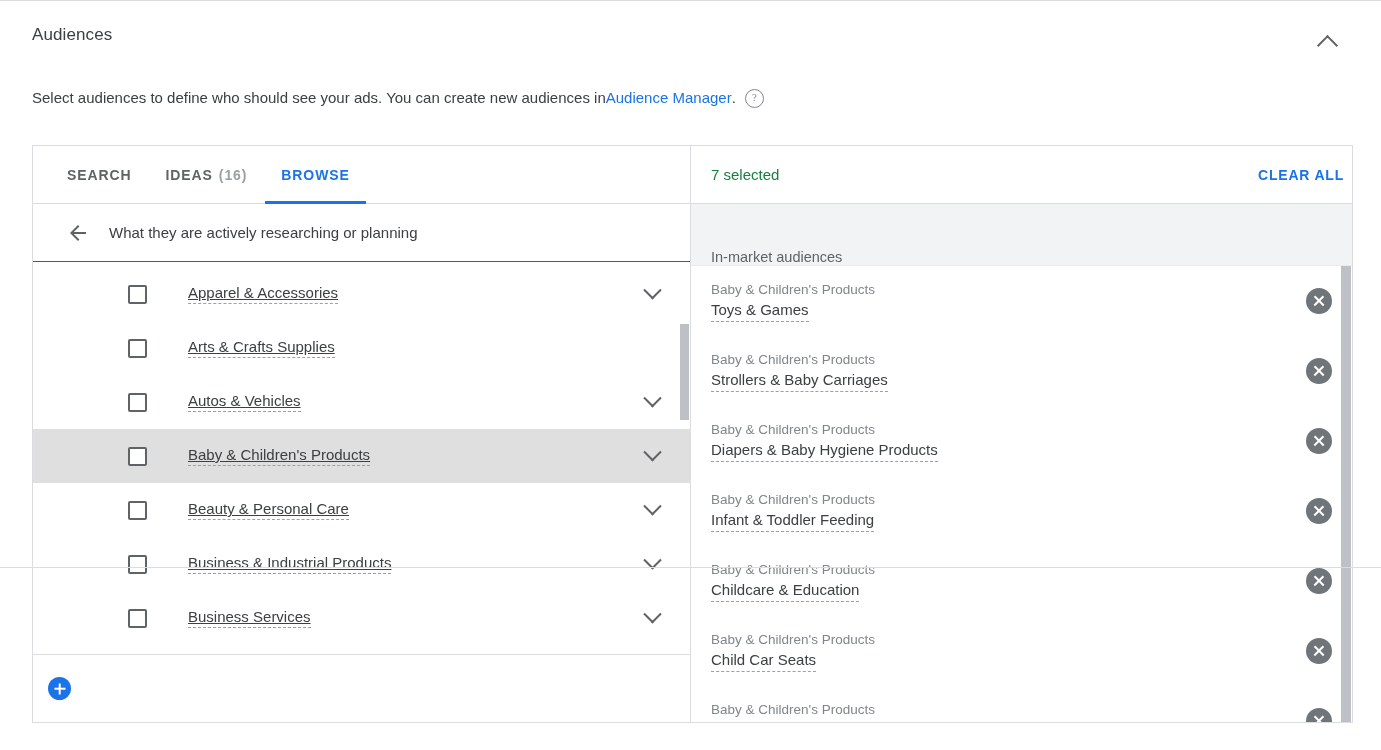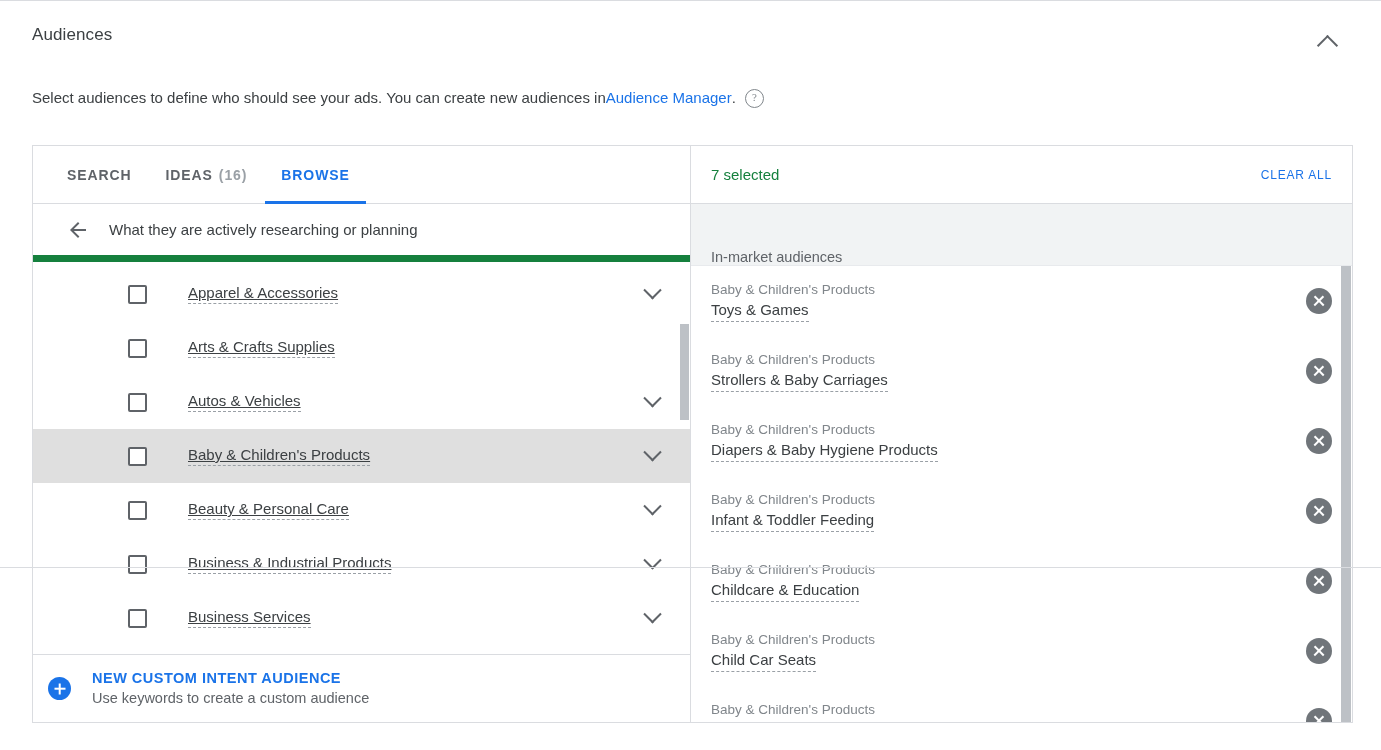--- a/index.html
+++ b/index.html
@@ -158,21 +158,21 @@
   }
   .tab .count {
     color: #9aa0a6;
     margin-left: 6px;
     font-weight: bold;
   }
 
   
   .crumb-row {
     height: 58px;
-    border-bottom: 7px solid #15803d;
+    border-bottom: 1px solid #15803d;
     display: flex;
     align-items: center;
     flex: none;
     box-sizing: border-box;
   }
   .back-arrow {
     width: 24px;
     height: 24px;
     margin-left: 33px;
     margin-right: 19px;
@@ -316,24 +316,24 @@
     flex: none;
     box-sizing: border-box;
   }
   .selected-count {
     margin-left: 20px;
     font-size: 15px;
     color: #15803d;
   }
   .clear-all {
     margin-left: auto;
-    margin-right: 20px;
+    margin-right: 8px;
     color: #1a73e8;
-    font-size: 12px;
-    font-weight: normal;
+    font-size: 14px;
+    font-weight: bold;
     letter-spacing: 0.8px;
     cursor: pointer;
   }
   .group-header {
     height: 62px;
     background: #f1f3f4;
     border-bottom: 1px solid #e8eaed;
     display: flex;
     align-items: flex-end;
     flex: none;
@@ -509,24 +509,20 @@
           <div class="chev-down"></div>
         </div>
 
         <div class="left-scroll-track">
           <div class="left-scroll-thumb"></div>
         </div>
       </div>
 
       <div class="custom-intent">
         <div class="plus-icon"></div>
-        <div class="ci-text">
-          <div class="ci-title">NEW CUSTOM INTENT AUDIENCE</div>
-          <div class="ci-sub">Use keywords to create a custom audience</div>
-        </div>
       </div>
     </div>
 
     <div class="right-pane">
 
       <div class="selected-bar">
         <div class="selected-count">7 selected</div>
         <div class="clear-all">CLEAR ALL</div>
       </div>
 

